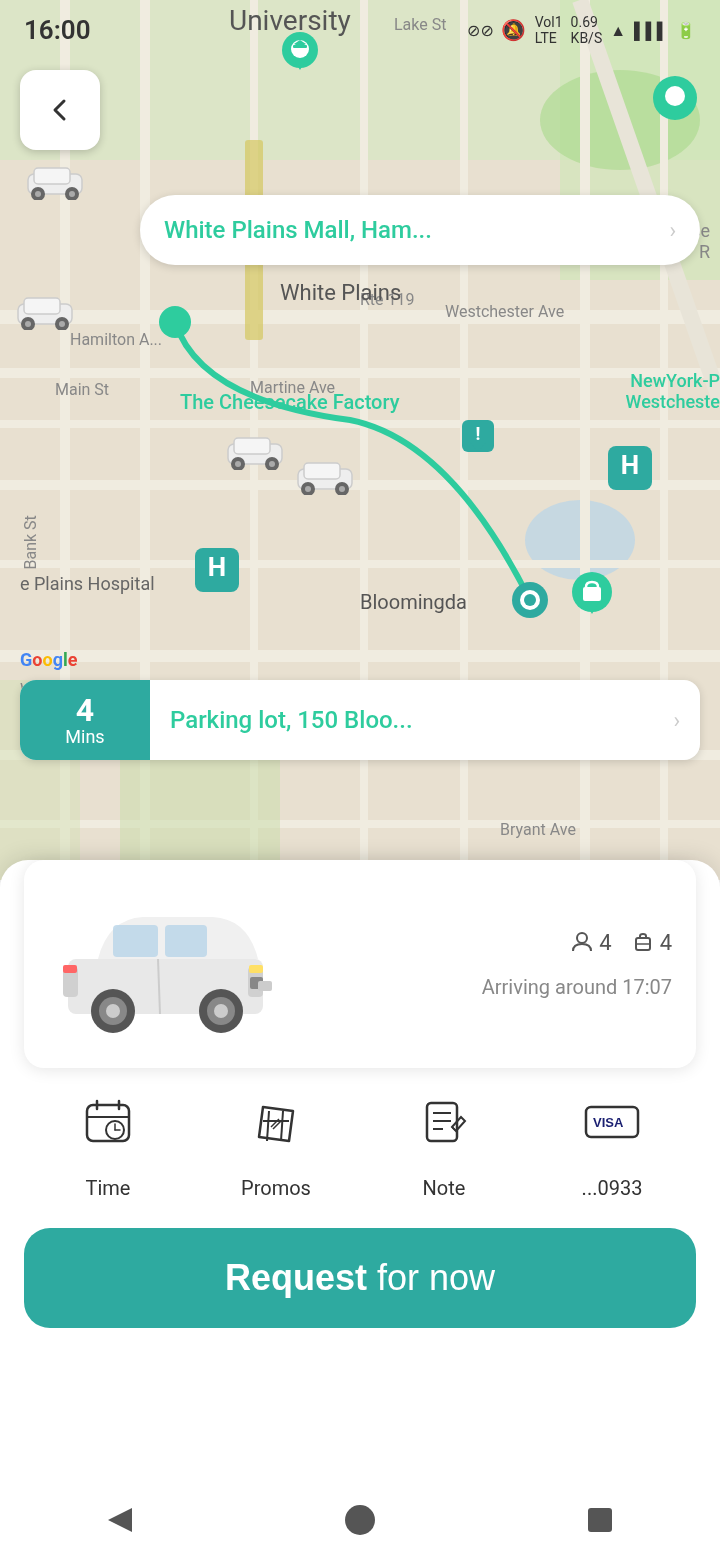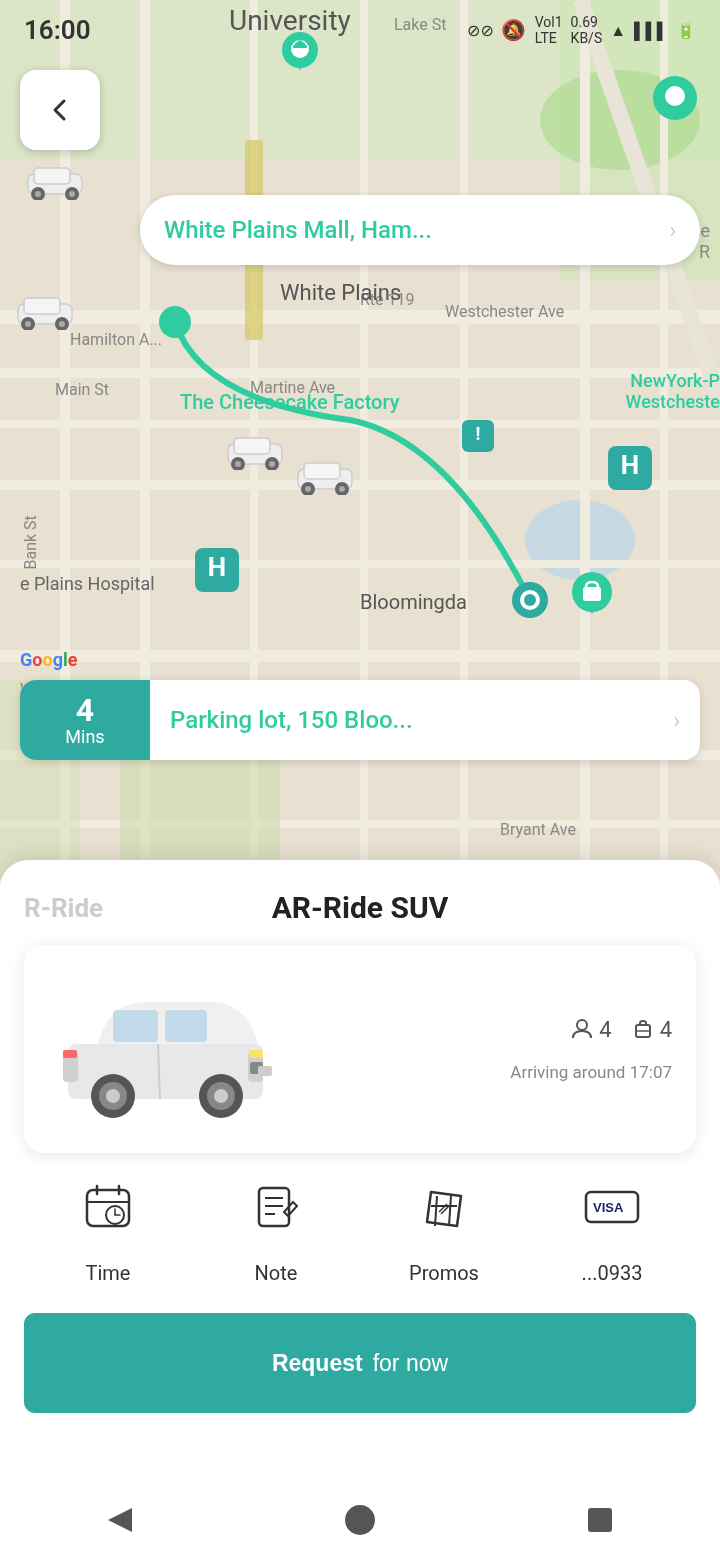--- a/index.html
+++ b/index.html
@@ -270,21 +270,21 @@
       align-items: center;
       gap: 6px;
     }
     .car-price {
       font-size: 52px;
       font-weight: 700;
       color: #222;
       line-height: 1;
     }
     .car-arrival {
-      font-size: 17px;
+      font-size: 20px;
       color: #888;
       margin-top: 8px;
     }
 
     
     .actions-row {
       display: flex;
       justify-content: space-around;
       margin-bottom: 28px;
     }
@@ -306,22 +306,22 @@
       font-size: 20px;
       color: #333;
     }
 
     
     .request-btn {
       width: 100%;
       height: 100px;
       background: #2eaaa0;
       border: none;
-      border-radius: 11px;
-      font-size: 23px;
+      border-radius: 26px;
+      font-size: 36px;
       color: white;
       cursor: pointer;
       display: flex;
       align-items: center;
       justify-content: center;
       gap: 10px;
     }
     .request-bold {
       font-weight: 800;
     }
@@ -568,24 +568,20 @@
     <span class="dest-text">Parking lot, 150 Bloo...</span>
     <span class="dest-arrow">›</span>
   </div>
 
   <div class="google-logo">
     <span style="color:#4285F4; font-weight:bold;">G</span><span style="color:#EA4335; font-weight:bold;">o</span><span style="color:#FBBC05; font-weight:bold;">o</span><span style="color:#4285F4; font-weight:bold;">g</span><span style="color:#34A853; font-weight:bold;">l</span><span style="color:#EA4335; font-weight:bold;">e</span>
   </div>
 </div>
 
 <div class="bottom-sheet">
-  <div class="sheet-header">
-    <span class="sheet-brand-left">R-Ride</span>
-    <span class="sheet-title">AR-Ride SUV</span>
-  </div>
 
   <div class="car-card">
     <div class="car-image-placeholder">
 
       <svg width="230" height="150" viewBox="0 0 230 150">
 
         <rect x="15" y="70" width="195" height="55" rx="8" fill="#e8e8e8"></rect>
 
         <path d="M45 70 Q55 30 90 28 L160 28 Q195 30 205 70 Z" fill="#f0f0f0"></path>
 
@@ -649,44 +645,44 @@
           <line x1="32" y1="25" x2="32" y2="31" stroke="#333" stroke-width="1.5" stroke-linecap="round"></line>
           <line x1="32" y1="31" x2="37" y2="31" stroke="#333" stroke-width="1.5" stroke-linecap="round"></line>
         </svg>
       </div>
       <span class="action-label">Time</span>
     </div>
 
     <div class="action-item">
       <div class="action-icon-box">
         <svg width="50" height="46" viewBox="0 0 50 46" fill="none">
+          <path d="M8 38 L12 8 L42 12 L38 42 Z" stroke="#333" stroke-width="2.5" fill="none" stroke-linejoin="round"></path>
+          <path d="M12 22 L38 22" stroke="#333" stroke-width="2"></path>
+          <path d="M18 12 L16 42" stroke="#333" stroke-width="2"></path>
+          <path d="M32 12 L30 42" stroke="#333" stroke-width="2"></path>
+
+          <path d="M20 28 L28 20 M22 30 L30 22" stroke="#333" stroke-width="1.5"></path>
+        </svg>
+      </div>
+      <span class="action-label">Promos</span>
+    </div>
+
+    <div class="action-item">
+      <div class="action-icon-box">
+        <svg width="50" height="46" viewBox="0 0 50 46" fill="none">
           <rect x="8" y="4" width="30" height="38" rx="4" stroke="#333" stroke-width="2.5"></rect>
           <line x1="14" y1="14" x2="32" y2="14" stroke="#333" stroke-width="2"></line>
           <line x1="14" y1="22" x2="32" y2="22" stroke="#333" stroke-width="2"></line>
           <line x1="14" y1="30" x2="24" y2="30" stroke="#333" stroke-width="2"></line>
 
           <path d="M33 28 L42 18 L46 22 L37 32 Z" stroke="#333" stroke-width="2" fill="none"></path>
           <line x1="37" y1="32" x2="33" y2="28" stroke="#333" stroke-width="1.5"></line>
         </svg>
       </div>
       <span class="action-label">Note</span>
-    </div>
-
-    <div class="action-item">
-      <div class="action-icon-box">
-        <svg width="50" height="46" viewBox="0 0 50 46" fill="none">
-          <path d="M8 38 L12 8 L42 12 L38 42 Z" stroke="#333" stroke-width="2.5" fill="none" stroke-linejoin="round"></path>
-          <path d="M12 22 L38 22" stroke="#333" stroke-width="2"></path>
-          <path d="M18 12 L16 42" stroke="#333" stroke-width="2"></path>
-          <path d="M32 12 L30 42" stroke="#333" stroke-width="2"></path>
-
-          <path d="M20 28 L28 20 M22 30 L30 22" stroke="#333" stroke-width="1.5"></path>
-        </svg>
-      </div>
-      <span class="action-label">Promos</span>
     </div>
 
     <div class="action-item">
       <div class="action-icon-box">
         <svg width="60" height="46" viewBox="0 0 60 46" fill="none">
           <rect x="4" y="8" width="52" height="30" rx="5" stroke="#333" stroke-width="2.5"></rect>
           <text x="11" y="28" font-size="13" font-weight="bold" fill="#1a1f71" font-family="Arial">VISA</text>
         </svg>
       </div>
       <span class="action-label">...0933</span>

